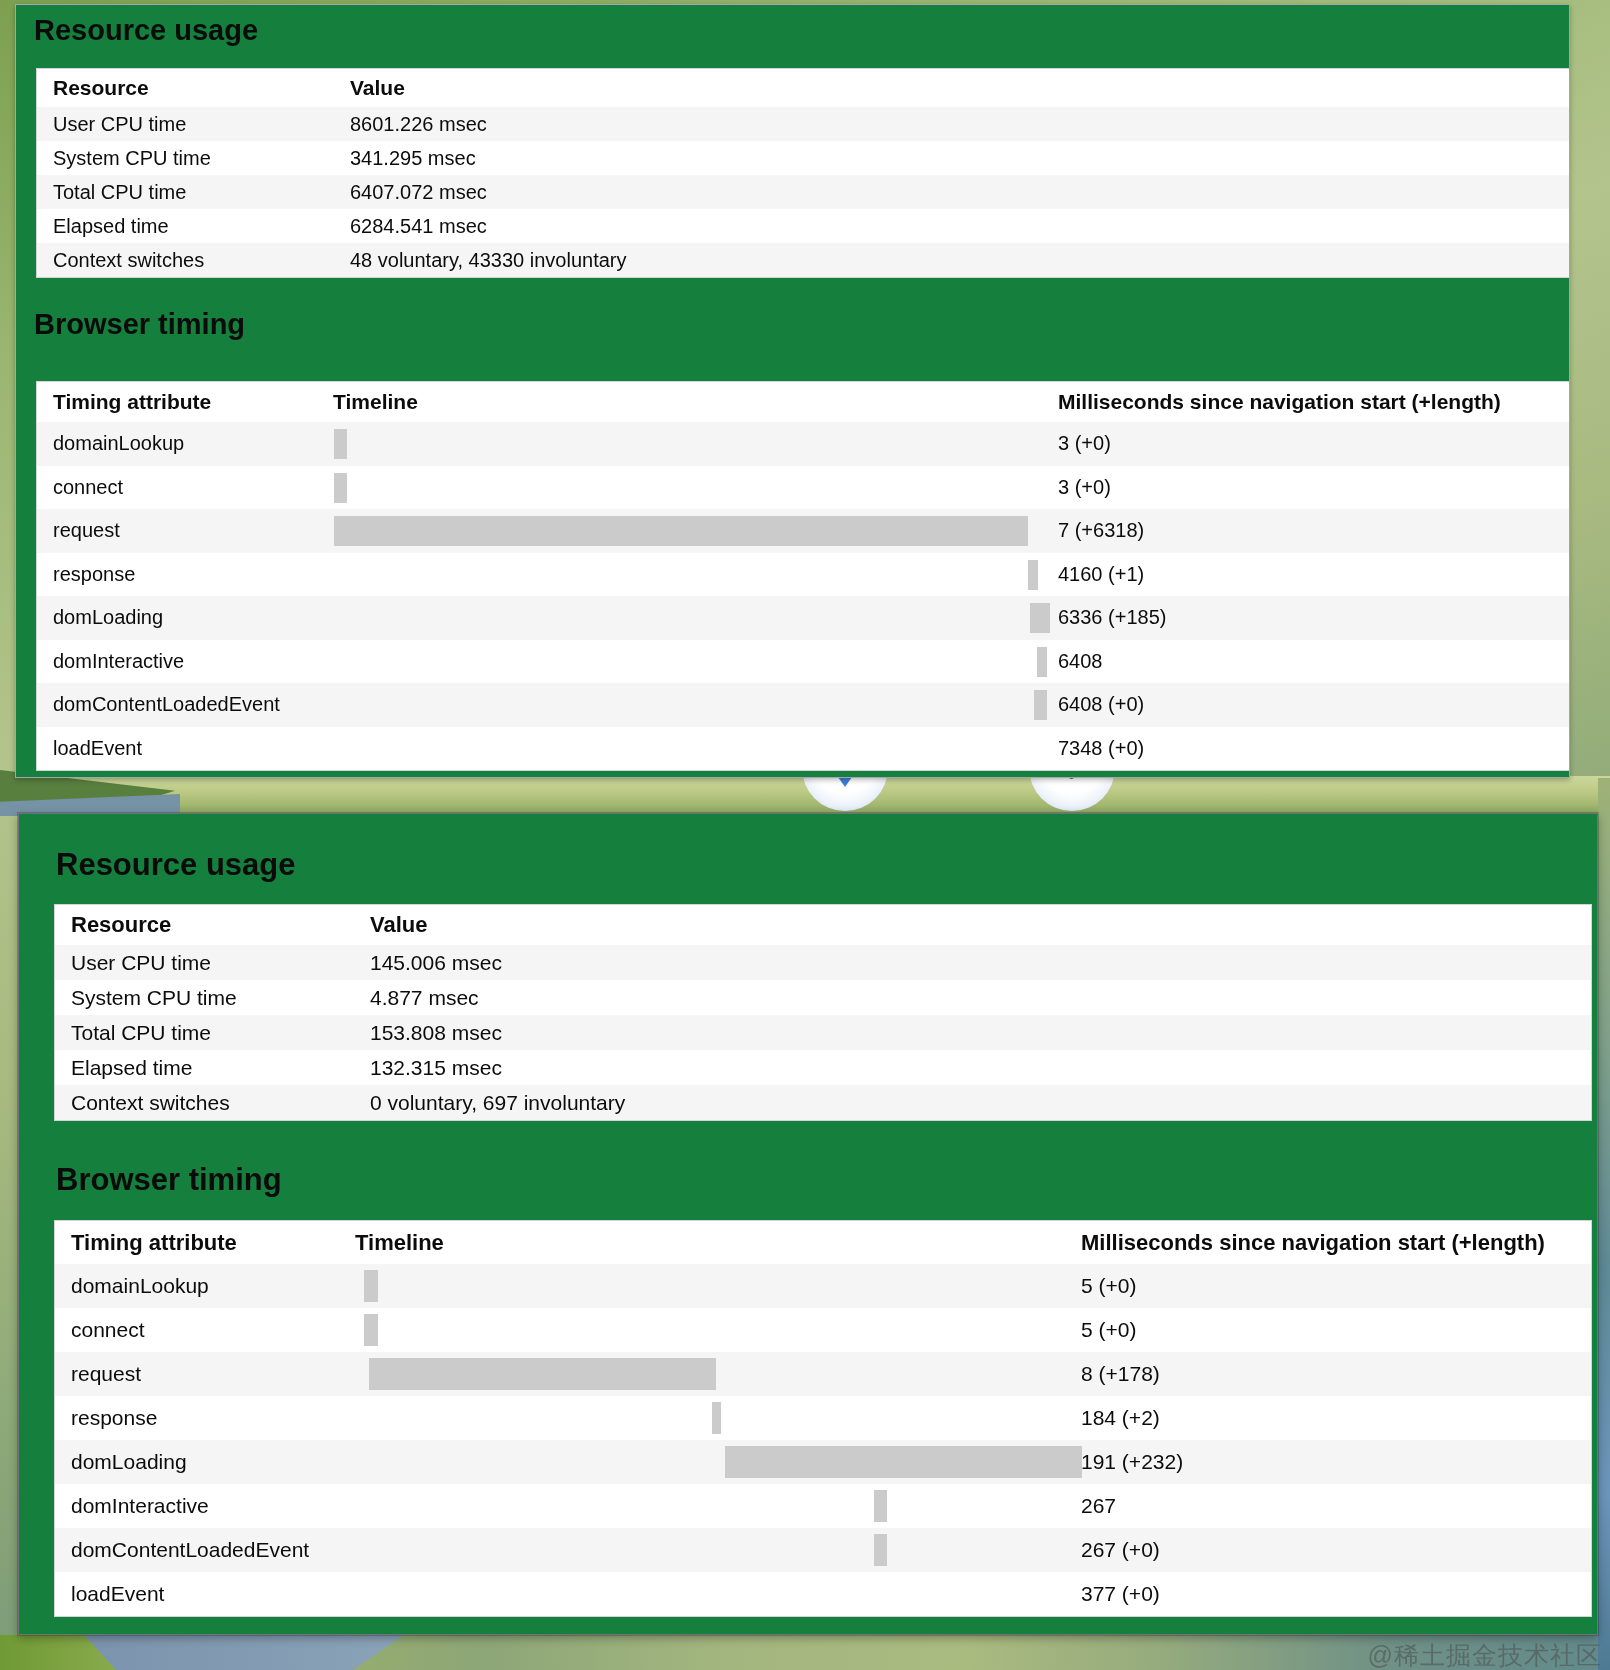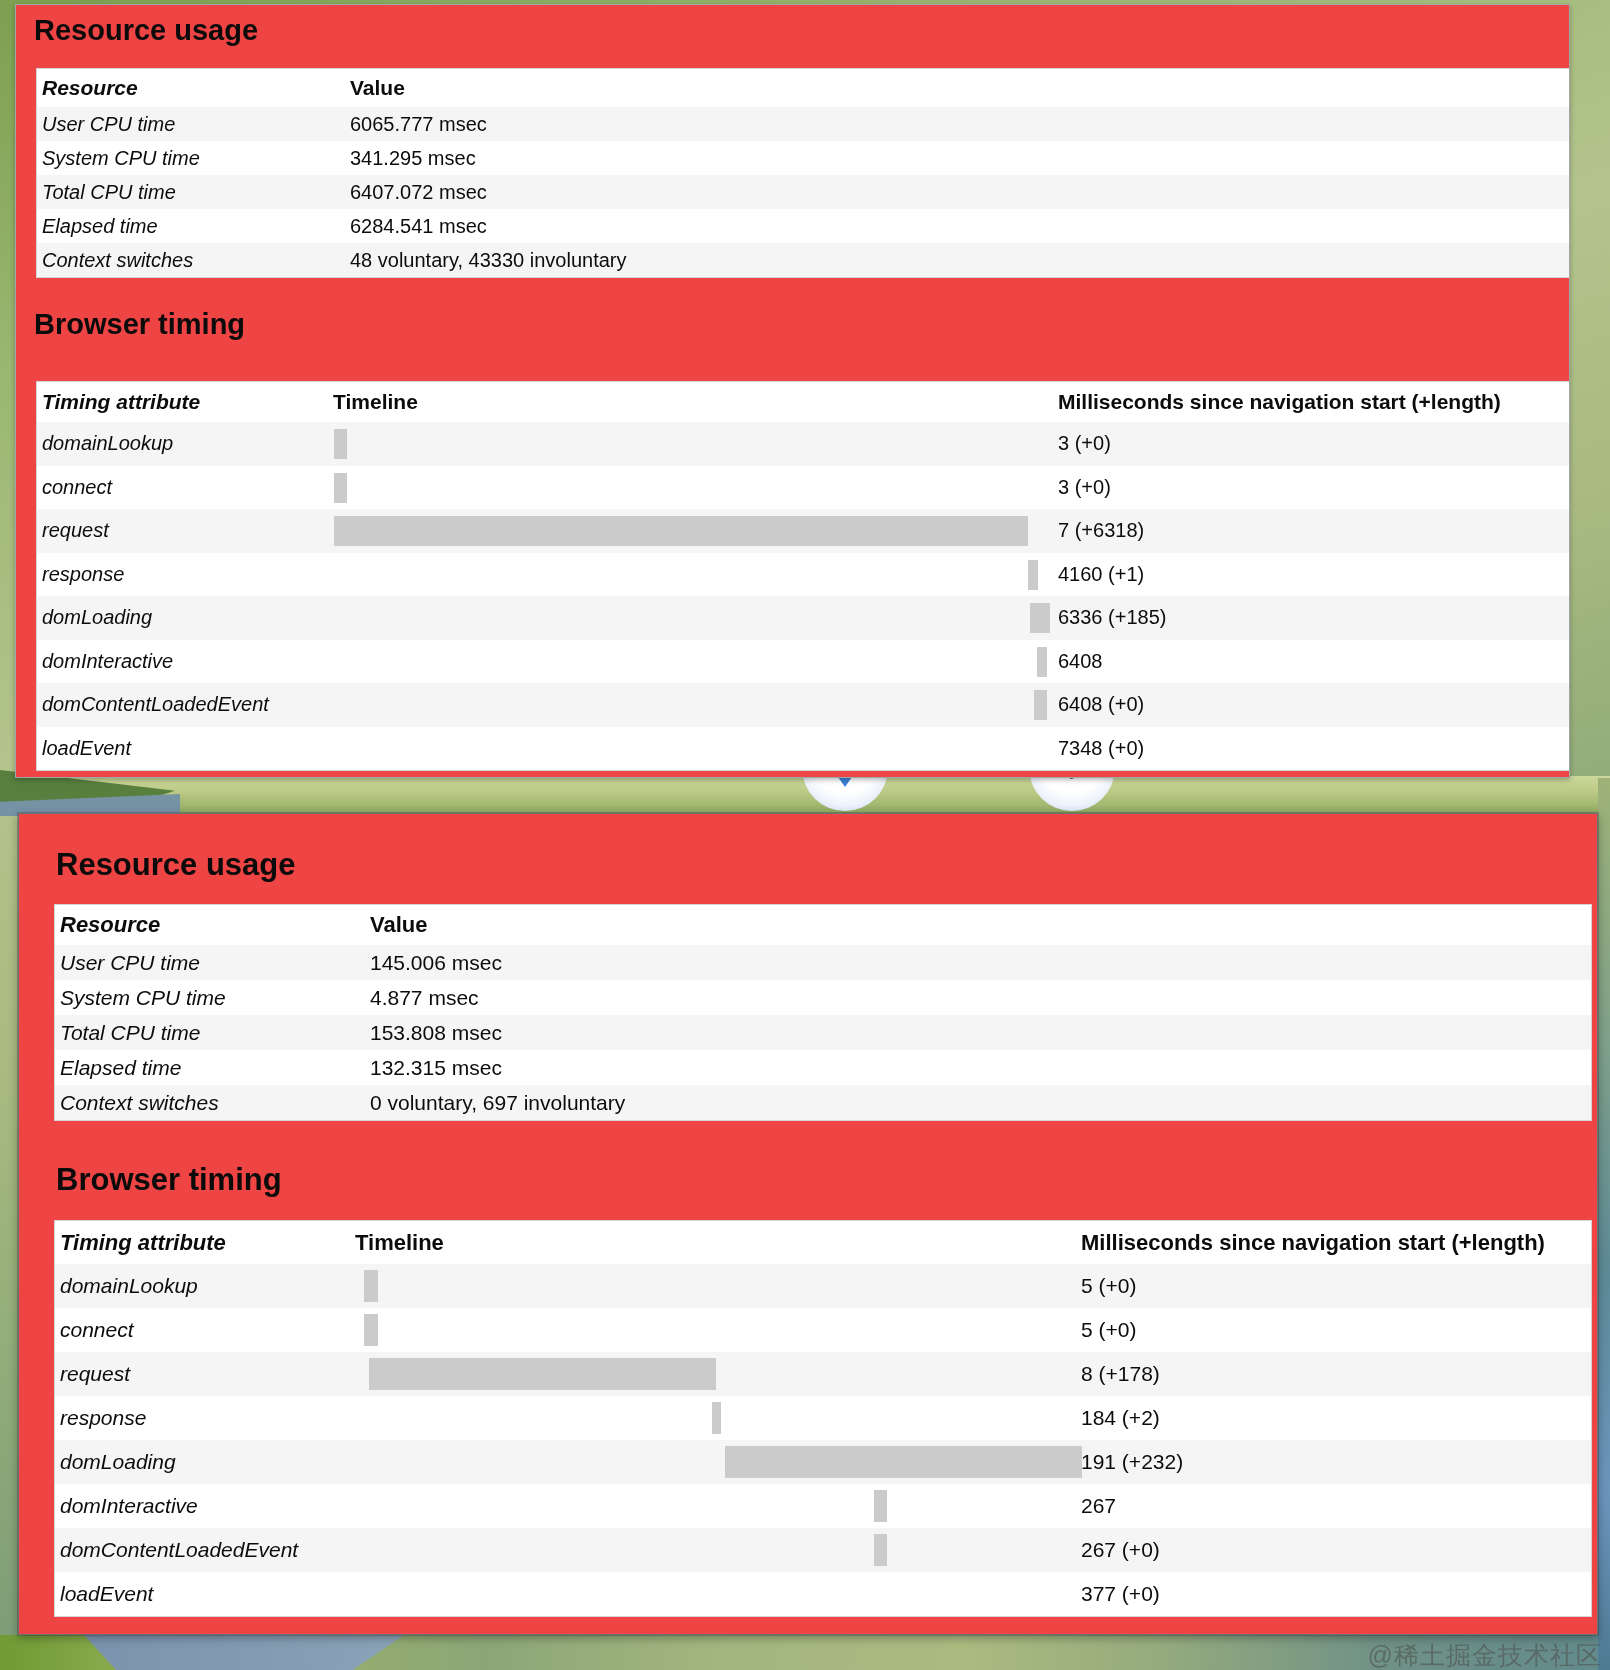--- a/index.html
+++ b/index.html
@@ -24,32 +24,32 @@
   .watermark{position:absolute;right:8px;top:1639px;z-index:3;font-size:25px;letter-spacing:1px;
     color:rgba(82,88,84,.65);}
   .scroll-circle{position:absolute;width:86px;height:86px;border-radius:50%;z-index:2;
     background:radial-gradient(circle at 50% 40%,#ffffff 50%,#eef3fb 68%,#d7e3f5 82%,#bcd0ec 100%);}
   .circle-left{left:802px;top:725px;}
   .circle-right{left:1029px;top:725px;}
   .circle-left .tri{position:absolute;left:36px;top:52px;width:0;height:0;
     border-left:7px solid transparent;border-right:7px solid transparent;border-top:10px solid #3c7fd8;}
   .circle-right .dot{position:absolute;left:40px;top:50px;width:5px;height:4px;border-radius:50%;background:#5a5f66;}
   
-  .window{position:absolute;background:#ef4444;box-sizing:border-box;overflow:hidden;z-index:5;}
+  .window{position:absolute;background:#15803d;box-sizing:border-box;overflow:hidden;z-index:5;}
   .win-top{left:15px;top:4px;width:1555px;height:774px;border:1px solid #a2a7ab;box-shadow:0 2px 5px rgba(0,0,0,.28);}
   .win-bottom{left:18px;top:813px;width:1580px;height:822px;border:1px solid #6f7377;
     box-shadow:0 0 0 1px rgba(30,35,40,.25),0 3px 9px rgba(0,0,0,.3);}
   .h-title{position:absolute;font-weight:700;color:#0b0b0b;white-space:nowrap;}
   
   .tbl{position:absolute;background:#ffffff;border:1px solid #d4d4d6;box-sizing:content-box;}
   .trow,.thead{position:relative;white-space:nowrap;}
   .thead{font-weight:700;}
   .trow:nth-child(even){background:#f5f5f6;}
   .cell{position:absolute;top:0;}
-  .c1{left:5px;font-style:italic;}
+  .c1{left:16px;}
   .bar{position:absolute;background:#cbcbcc;}
   
   .p0 .rs-title{left:18px;top:9px;font-size:29px;}
   .p0 .bt-title{left:18px;top:303px;font-size:29px;}
   .p0 .rtable{left:20px;top:63px;width:1535px;}
   .p0 .rtable .thead{height:38px;line-height:38px;font-size:21px;}
   .p0 .rtable .trow{height:34px;line-height:34px;font-size:20px;}
   .p0 .rtable .c2{left:313px;}
   .p0 .ttable{left:20px;top:376px;width:1535px;}
   .p0 .ttable .thead{height:40px;line-height:40px;font-size:21px;}
@@ -93,21 +93,21 @@
 <div class="window win-top p0">
   <div class="h-title rs-title">Resource usage</div>
 
   <div class="tbl rtable">
     <div class="thead">
       <span class="cell c1">Resource</span>
       <span class="cell c2">Value</span>
     </div>
     <div class="trow">
       <span class="cell c1">User CPU time</span>
-      <span class="cell c2">6065.777 msec</span>
+      <span class="cell c2">8601.226 msec</span>
     </div>
     <div class="trow">
       <span class="cell c1">System CPU time</span>
       <span class="cell c2">341.295 msec</span>
     </div>
     <div class="trow">
       <span class="cell c1">Total CPU time</span>
       <span class="cell c2">6407.072 msec</span>
     </div>
     <div class="trow">

